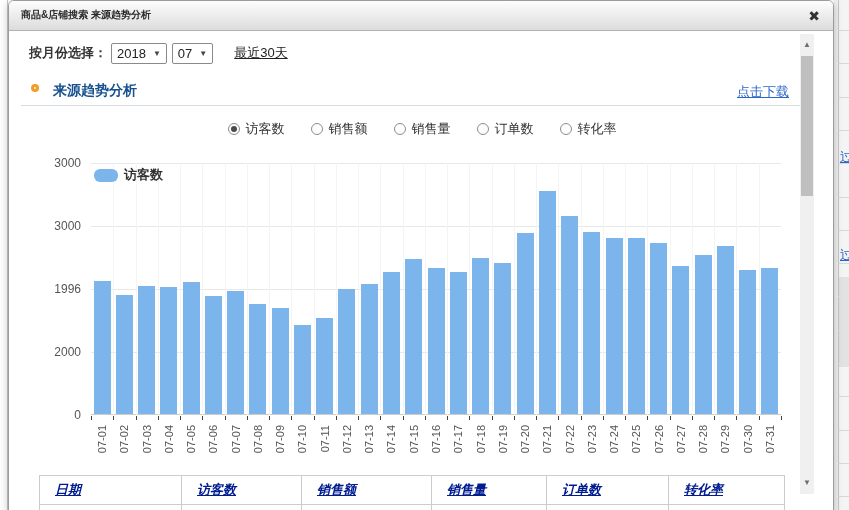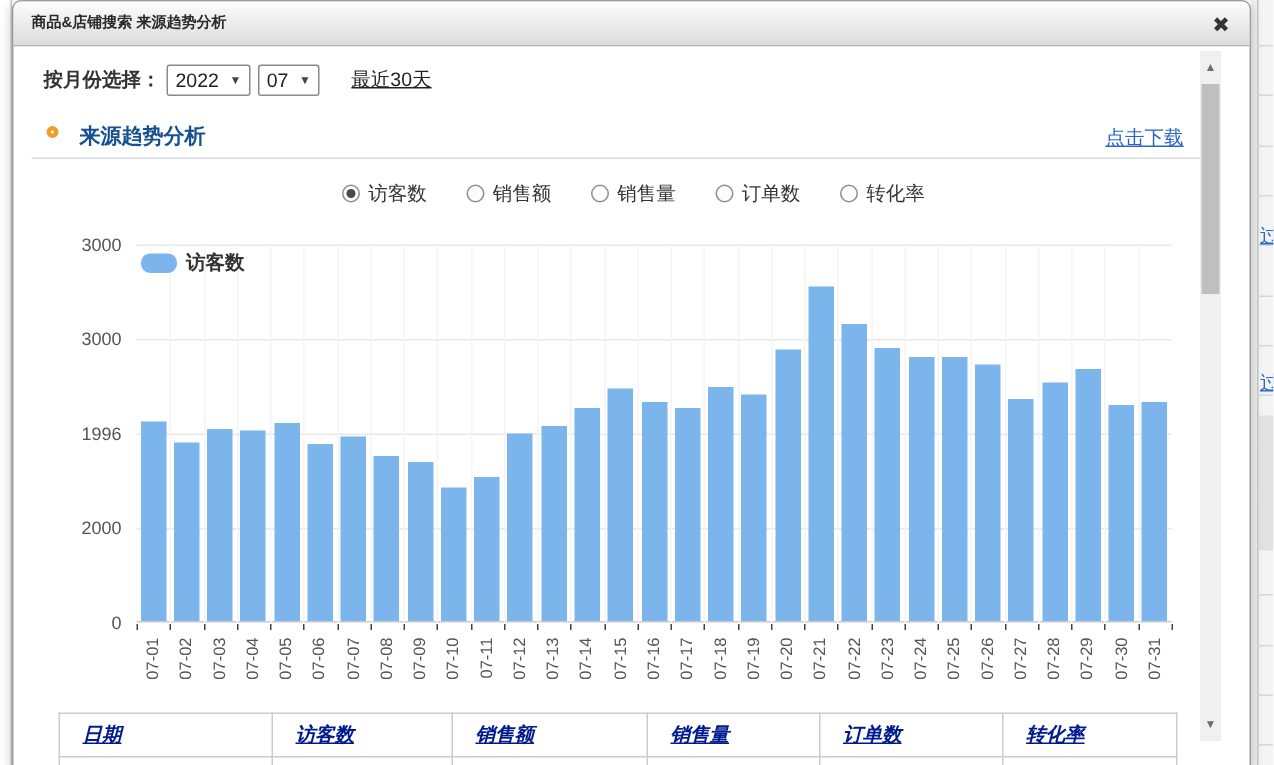--- a/index.html
+++ b/index.html
@@ -104,21 +104,21 @@
   <div id="dialog">
 
     <div id="titlebar">
       <span class="title">商品&amp;店铺搜索 来源趋势分析</span>
       <span id="close-btn">✖</span>
     </div>
 
     <div id="filter-row">
       <span class="lbl">按月份选择：</span>
       <span class="select-box">
-        <span>2022</span>
+        <span>2018</span>
         <span class="arr">▼</span>
       </span>
       <span class="select-box">
         <span>07</span>
         <span class="arr">▼</span>
       </span>
       <span id="recent-link">最近30天</span>
     </div>
 
     <div id="section-row">

